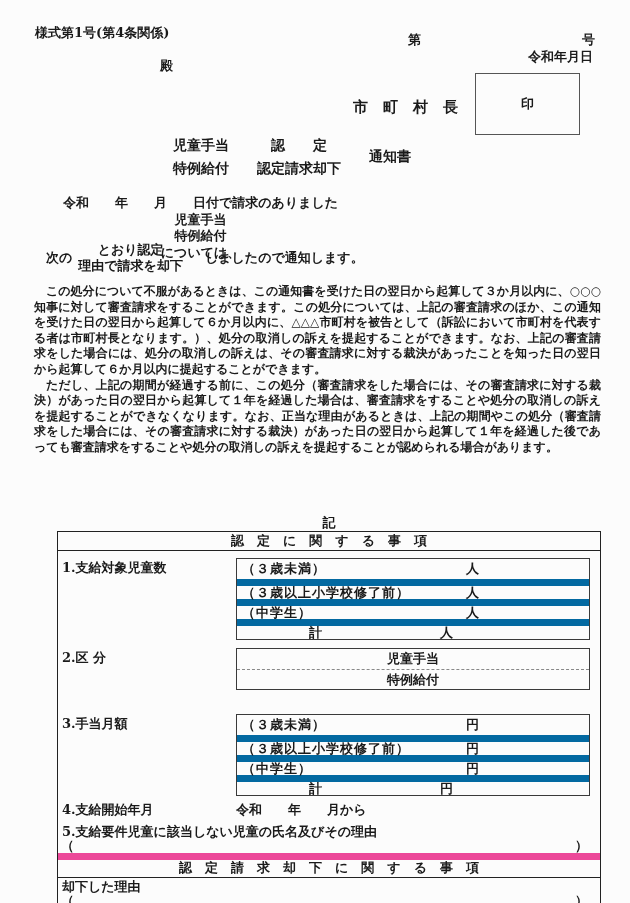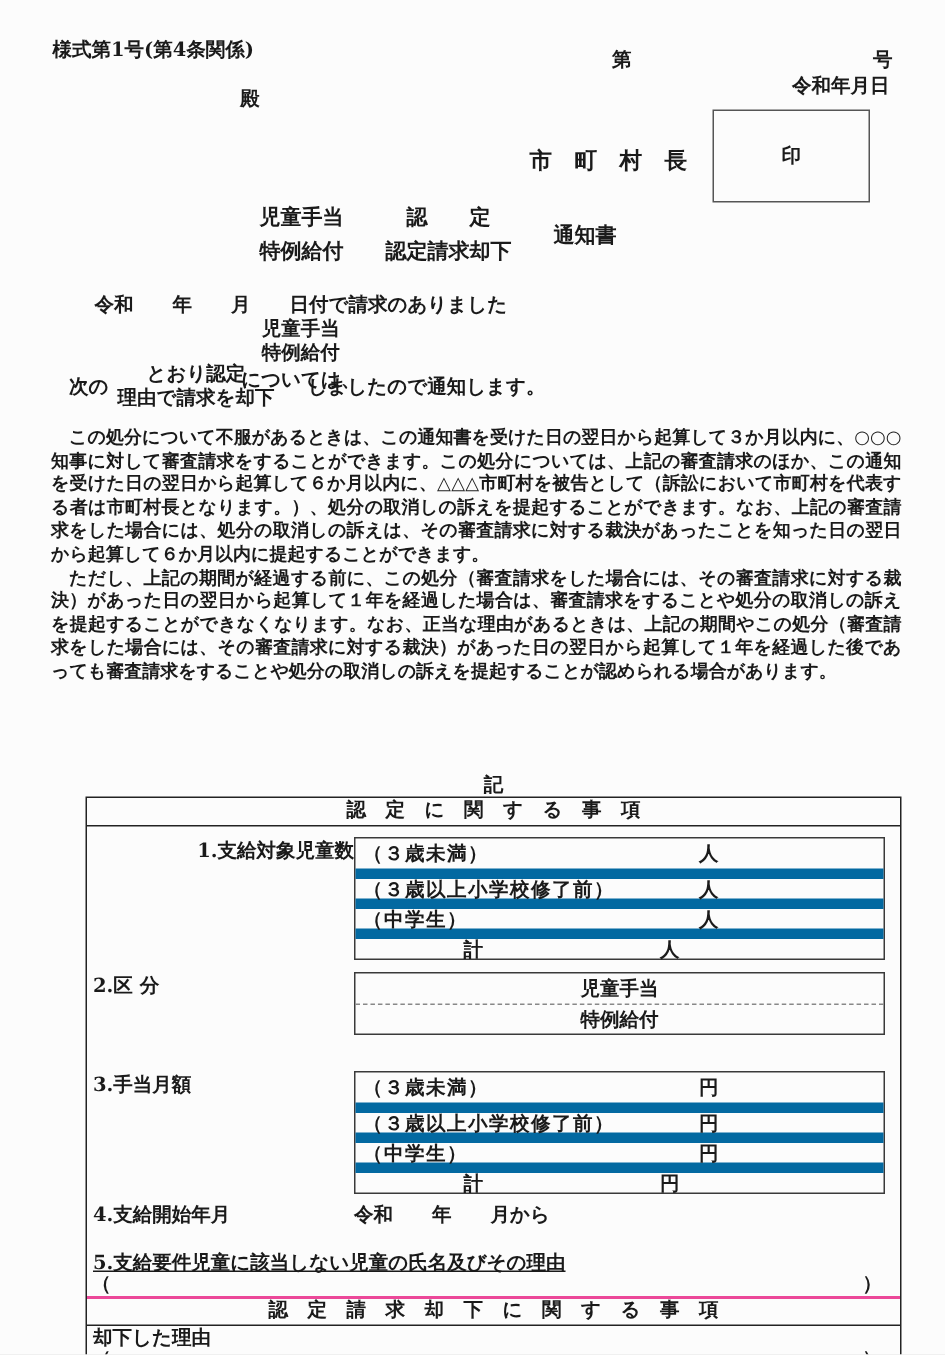--- a/index.html
+++ b/index.html
@@ -59,42 +59,42 @@
   .doc-table {
     top:531px; left:57px; width:544px;
     border:1.5px solid #222;
     box-sizing:border-box;
     font-size:13px;
   }
   .tbl-head {
     text-align:center; height:18px; line-height:17px;
     border-bottom:1px solid #222; font-weight:700;
   }
-  .tbl-head.second { border-top:2px solid #ec4899; height:17px; line-height:16px; }
+  .tbl-head.second { border-top:7px solid #ec4899; height:17px; line-height:16px; }
 
   .sec { display:flex; align-items:flex-start; }
   .sec-label { width:178px; padding-left:4px; line-height:19px; box-sizing:border-box; }
-  .sec1 { margin-top:7px;text-align:right; }
+  .sec1 { margin-top:7px; }
   .sec2 { margin-top:8px; }
   .sec3 { margin-top:24px; }
 
   .inner-box { width:354px; border:1px solid #3a3a3a; box-sizing:border-box; }
   .irow { height:20px; display:flex; align-items:center; box-sizing:border-box; }
   .irow + .irow { border-top:7px solid #0369a1; }
   .irow.dashed { border-top:1px dashed #888; }
   .irow .cat  { padding-left:5px; letter-spacing:1px; }
   .irow .unit { margin-left:auto; margin-right:110px; }
   .irow.total .t-label { margin-left:72px; }
   .irow.total .t-unit  { margin-left:118px; }
   .irow.center { justify-content:center; }
 
   .row4 { display:flex; margin-top:5px; }
   .row4-label { width:178px; padding-left:4px; box-sizing:border-box; }
 
-  .row5 { margin-top:16px; padding-left:4px; line-height:15px;text-decoration:underline; }
+  .row5 { margin-top:5px; padding-left:4px; line-height:15px; }
   .paren-line {
     display:flex; justify-content:space-between;
     padding:0 12px 1px 3px; line-height:13px;
   }
   .rej { padding-left:4px; line-height:15px; margin-top:1px; }
 
   .remarks { display:flex; border-top:1.5px solid #222; height:20px; align-items:stretch; }
   .remarks-label {
     width:80px; text-align:center; border-right:1.5px solid #222;
     line-height:20px; box-sizing:border-box;

